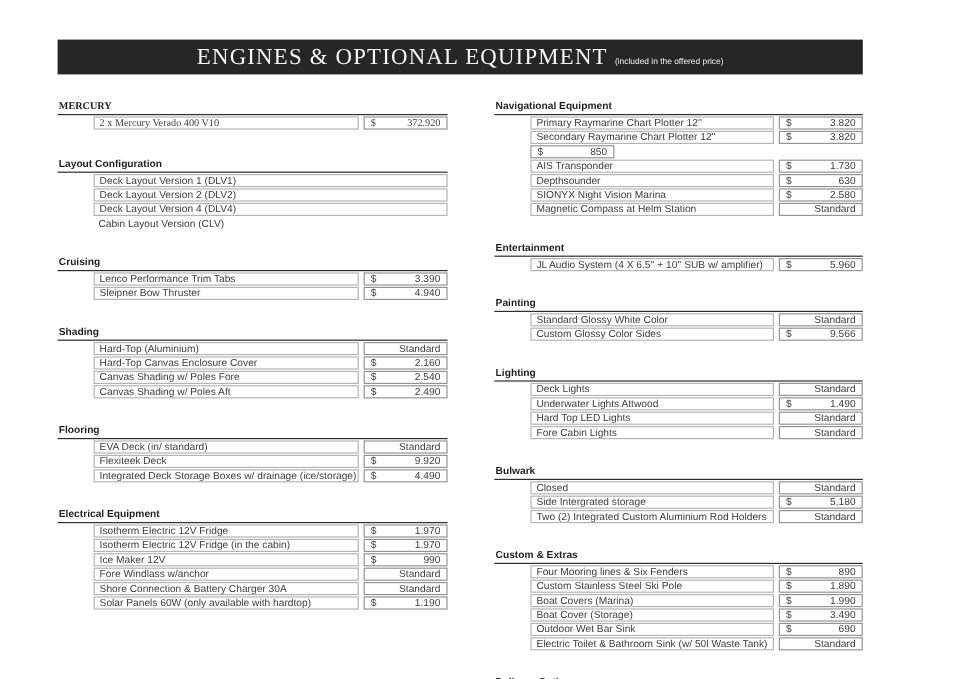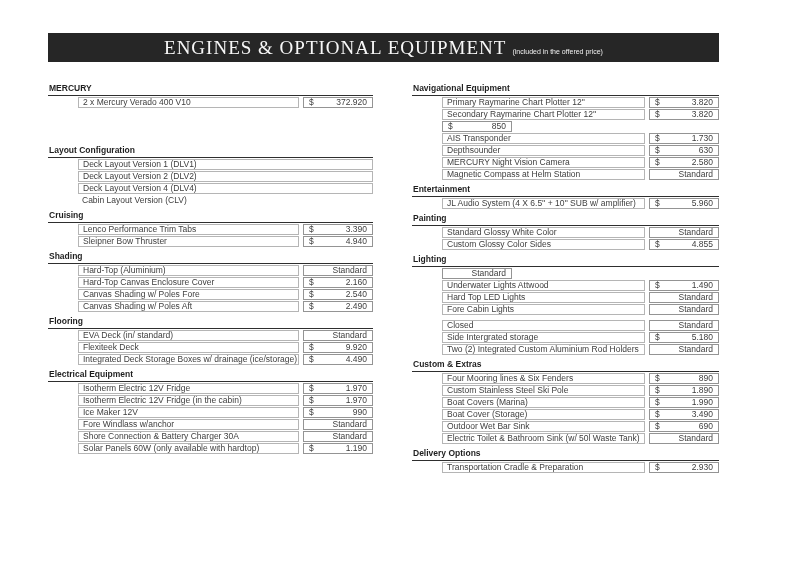--- a/index.html
+++ b/index.html
@@ -14,22 +14,22 @@
   .title{
     font-family:"Liberation Serif","DejaVu Serif",serif;
     font-size:19px;color:#f7f7f7;letter-spacing:1px;white-space:nowrap;
   }
   .subtitle{
     font-size:7px;color:#f0f0f0;margin-left:6px;margin-top:7px;white-space:nowrap;
   }
   .col{position:absolute;top:84px;}
   .col-left{left:48px;width:325px;}
   .col-right{left:412px;width:307px;}
-  .section{margin-bottom:5px;}
-  .sec-mercury{margin-bottom:38px;}
+  .section{margin-bottom:22px;}
+  .sec-mercury{margin-bottom:24px;font-family:Liberation Serif, serif;}
   .sec-title{
     font-size:8.5px;font-weight:bold;color:#1f1f1f;
     padding:0 0 2px 1px;border-bottom:1.5px solid #2e2e2e;margin-bottom:1px;
     line-height:9px;
   }
   .row{display:flex;gap:4px;margin-bottom:1px;padding-left:30px;}
   .cell{
     box-sizing:border-box;height:11px;display:flex;align-items:center;
     font-size:8.5px;line-height:9px;white-space:nowrap;overflow:hidden;
   }
@@ -225,21 +225,21 @@
           </div>
         </div>
         <div class="row">
           <div class="cell cell-label">Depthsounder</div>
           <div class="cell cell-price">
             <span>$</span>
             <span>630</span>
           </div>
         </div>
         <div class="row">
-          <div class="cell cell-label">MERCURY Night Vision Camera</div>
+          <div class="cell cell-label">SIONYX Night Vision Marina</div>
           <div class="cell cell-price">
             <span>$</span>
             <span>2.580</span>
           </div>
         </div>
         <div class="row">
           <div class="cell cell-label">Magnetic Compass at Helm Station</div>
           <div class="cell cell-price">
             <span></span>
             <span>Standard</span>
@@ -262,27 +262,28 @@
           <div class="cell cell-label">Standard Glossy White Color</div>
           <div class="cell cell-price">
             <span></span>
             <span>Standard</span>
           </div>
         </div>
         <div class="row">
           <div class="cell cell-label">Custom Glossy Color Sides</div>
           <div class="cell cell-price">
             <span>$</span>
-            <span>4.855</span>
+            <span>9.566</span>
           </div>
         </div>
       </div>
       <div class="section sec-lighting">
         <div class="sec-title">Lighting</div>
         <div class="row">
+          <div class="cell cell-label">Deck Lights</div>
           <div class="cell cell-price">
             <span></span>
             <span>Standard</span>
           </div>
         </div>
         <div class="row">
           <div class="cell cell-label">Underwater Lights Attwood</div>
           <div class="cell cell-price">
             <span>$</span>
             <span>1.490</span>
@@ -297,20 +298,21 @@
         </div>
         <div class="row">
           <div class="cell cell-label">Fore Cabin Lights</div>
           <div class="cell cell-price">
             <span></span>
             <span>Standard</span>
           </div>
         </div>
       </div>
       <div class="section sec-bulwark">
+        <div class="sec-title">Bulwark</div>
         <div class="row">
           <div class="cell cell-label">Closed</div>
           <div class="cell cell-price">
             <span></span>
             <span>Standard</span>
           </div>
         </div>
         <div class="row">
           <div class="cell cell-label">Side Intergrated storage</div>
           <div class="cell cell-price">

